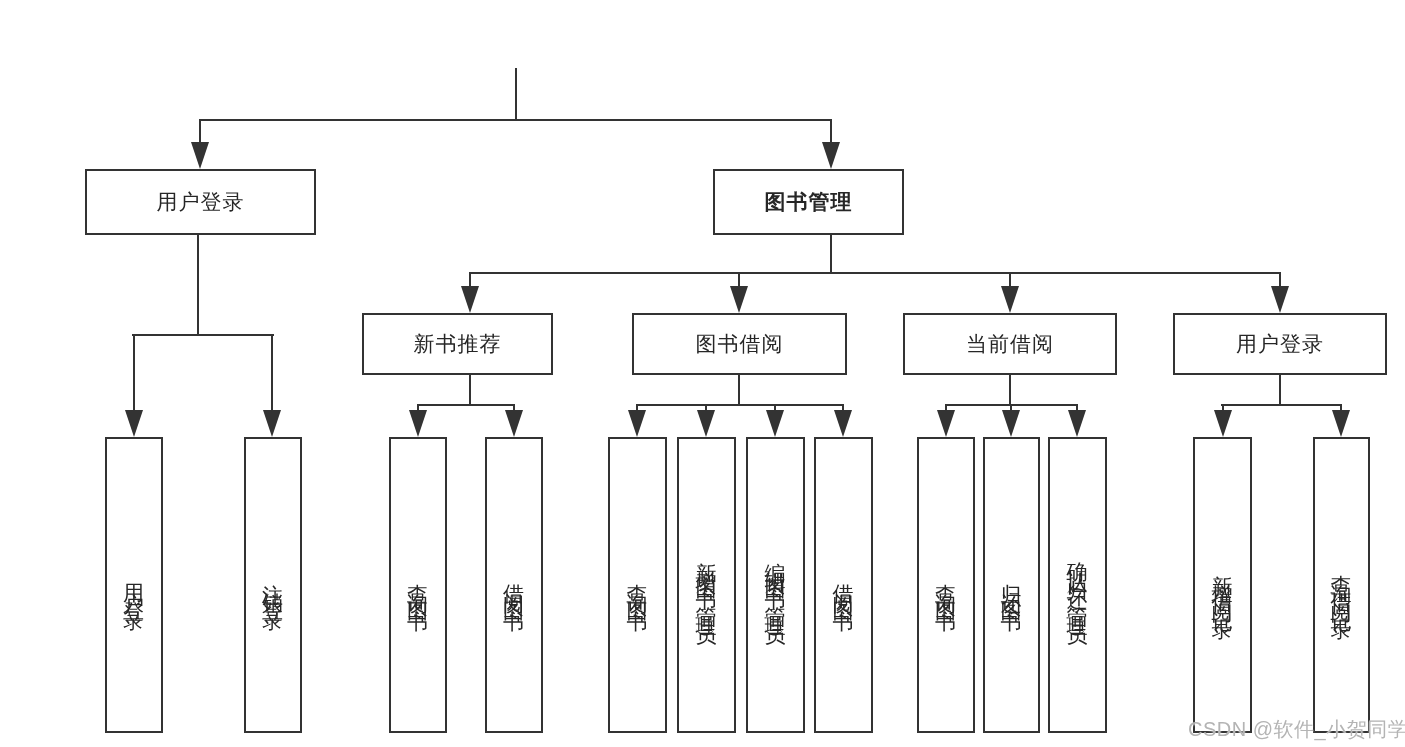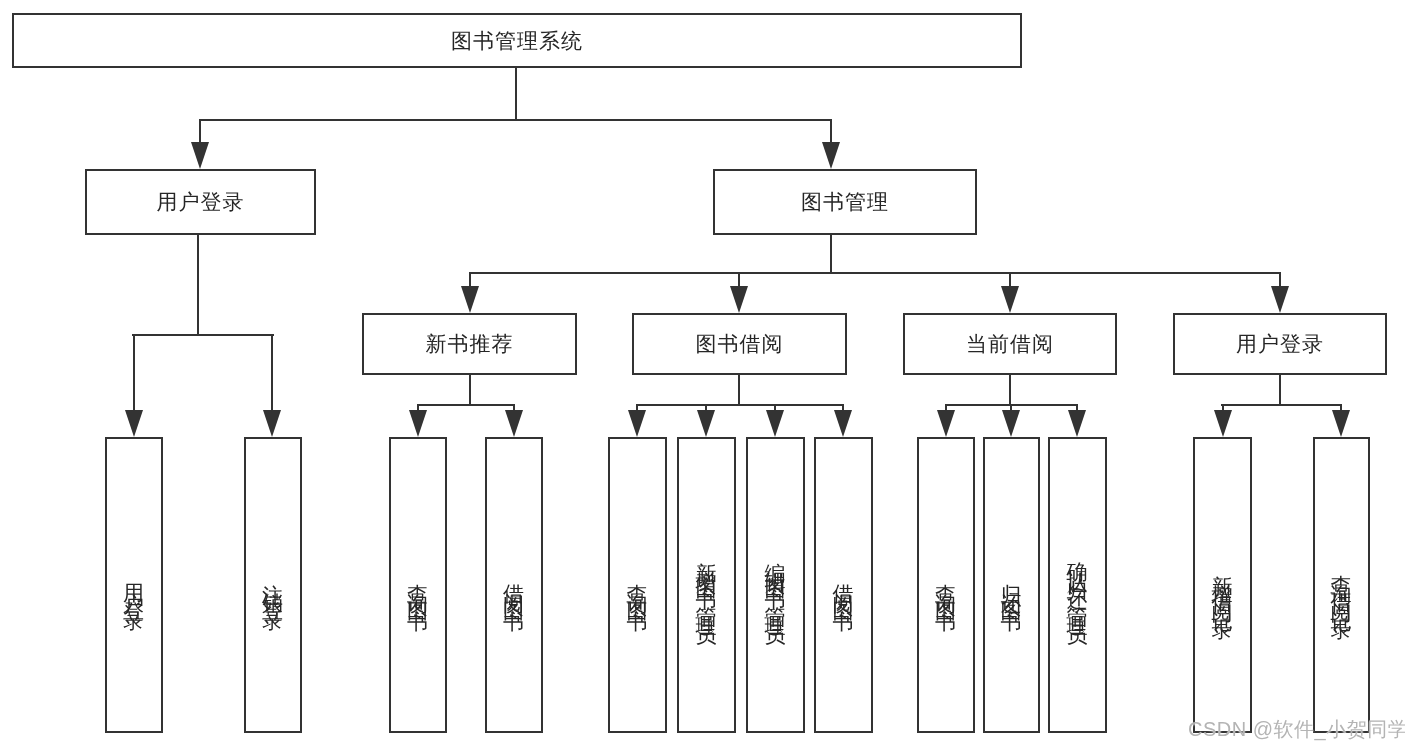--- a/index.html
+++ b/index.html
@@ -52,37 +52,34 @@
     z-index: 3;
     text-shadow: 0 1px 2px #ffffff;
     letter-spacing: 0.5px;
   }
 </style>
 </head>
 <body>
 
 <div class="canvas">
 
-  <div class="node" style="left:12px; top:13px; width:1010px; height:55px;">
-    <span>图书管理系统</span>
-  </div>
 
   <div>
     <div class="vl" style="left:515px; top:68px; height:53px;"></div>
     <div class="hl" style="left:199px; top:119px; width:633px;"></div>
     <div class="vl" style="left:199px; top:121px; height:23px;"></div>
     <div class="ar" style="left:191px; top:142px;"></div>
     <div class="vl" style="left:830px; top:121px; height:23px;"></div>
     <div class="ar" style="left:822px; top:142px;"></div>
   </div>
 
   <div class="node" style="left:85px; top:169px; width:231px; height:66px;">
     <span>用户登录</span>
   </div>
-  <div class="node" style="left:713px; top:169px; width:264px; height:66px;">
+  <div class="node" style="left:713px; top:169px; width:191px; height:66px;font-weight:bold;">
     <span>图书管理</span>
   </div>
 
   <div>
     <div class="vl" style="left:197px; top:235px; height:100px;"></div>
     <div class="hl" style="left:132px; top:334px; width:142px;"></div>
     <div class="vl" style="left:133px; top:336px; height:76px;"></div>
     <div class="ar" style="left:125px; top:410px;"></div>
     <div class="vl" style="left:271px; top:336px; height:76px;"></div>
     <div class="ar" style="left:263px; top:410px;"></div>
@@ -94,21 +91,21 @@
     <div class="vl" style="left:469px; top:274px; height:14px;"></div>
     <div class="ar" style="left:461px; top:286px;"></div>
     <div class="vl" style="left:738px; top:274px; height:14px;"></div>
     <div class="ar" style="left:730px; top:286px;"></div>
     <div class="vl" style="left:1009px; top:274px; height:14px;"></div>
     <div class="ar" style="left:1001px; top:286px;"></div>
     <div class="vl" style="left:1279px; top:274px; height:14px;"></div>
     <div class="ar" style="left:1271px; top:286px;"></div>
   </div>
 
-  <div class="node" style="left:362px; top:313px; width:215px; height:62px;">
+  <div class="node" style="left:362px; top:313px; width:191px; height:62px;">
     <span>新书推荐</span>
   </div>
   <div class="node" style="left:632px; top:313px; width:215px; height:62px;">
     <span>图书借阅</span>
   </div>
   <div class="node" style="left:903px; top:313px; width:214px; height:62px;">
     <span>当前借阅</span>
   </div>
   <div class="node" style="left:1173px; top:313px; width:214px; height:62px;">
     <span>用户登录</span>

